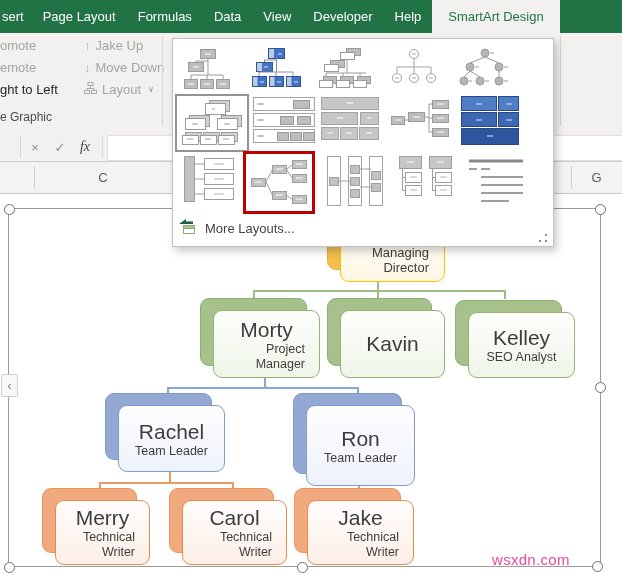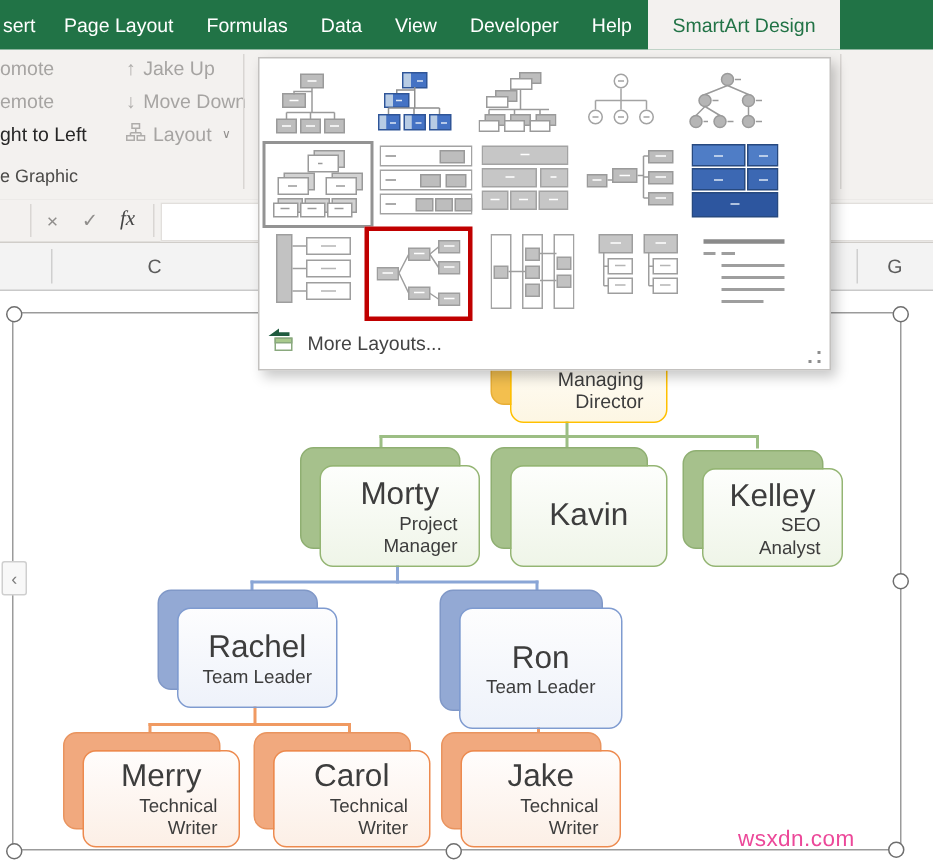--- a/index.html
+++ b/index.html
@@ -113,42 +113,42 @@
         <div class="nm">Morty</div>
         <div class="tt">Project Manager</div>
       </div>
     </div>
     <div class="node green" style="left:340px;top:310px;width:103px;height:66px;">
       <div class="shadow"></div>
       <div class="card">
         <div class="nm">Kavin</div>
       </div>
     </div>
-    <div class="node green" style="left:468px;top:312px;width:92px;height:64px;">
+    <div class="node green" style="left:468px;top:312px;width:105px;height:64px;">
       <div class="shadow"></div>
       <div class="card">
         <div class="nm">Kelley</div>
         <div class="tt">SEO Analyst</div>
       </div>
     </div>
     <div class="node blue" style="left:118px;top:405px;width:105px;height:65px;">
       <div class="shadow"></div>
       <div class="card">
         <div class="nm">Rachel</div>
         <div class="tt">Team Leader</div>
       </div>
     </div>
     <div class="node blue" style="left:306px;top:405px;width:107px;height:79px;text-decoration:underline;">
       <div class="shadow"></div>
       <div class="card">
         <div class="nm">Ron</div>
         <div class="tt">Team Leader</div>
       </div>
     </div>
-    <div class="node orange" style="left:55px;top:500px;width:103px;height:63px;">
+    <div class="node orange" style="left:55px;top:500px;width:93px;height:63px;">
       <div class="shadow"></div>
       <div class="card">
         <div class="nm">Merry</div>
         <div class="tt">Technical Writer</div>
       </div>
     </div>
     <div class="node orange" style="left:182px;top:500px;width:103px;height:63px;">
       <div class="shadow"></div>
       <div class="card">
         <div class="nm">Carol</div>

